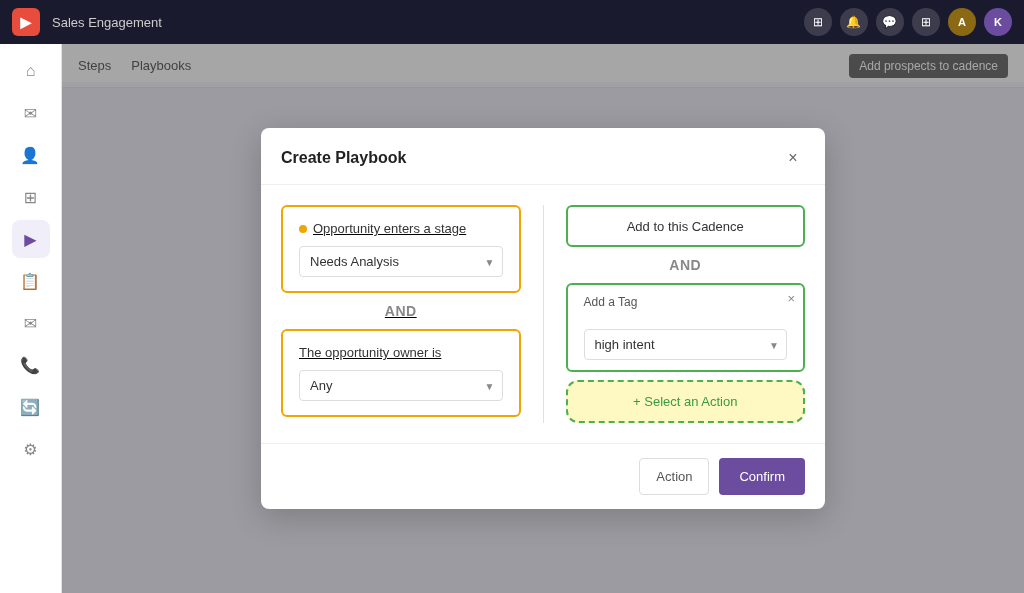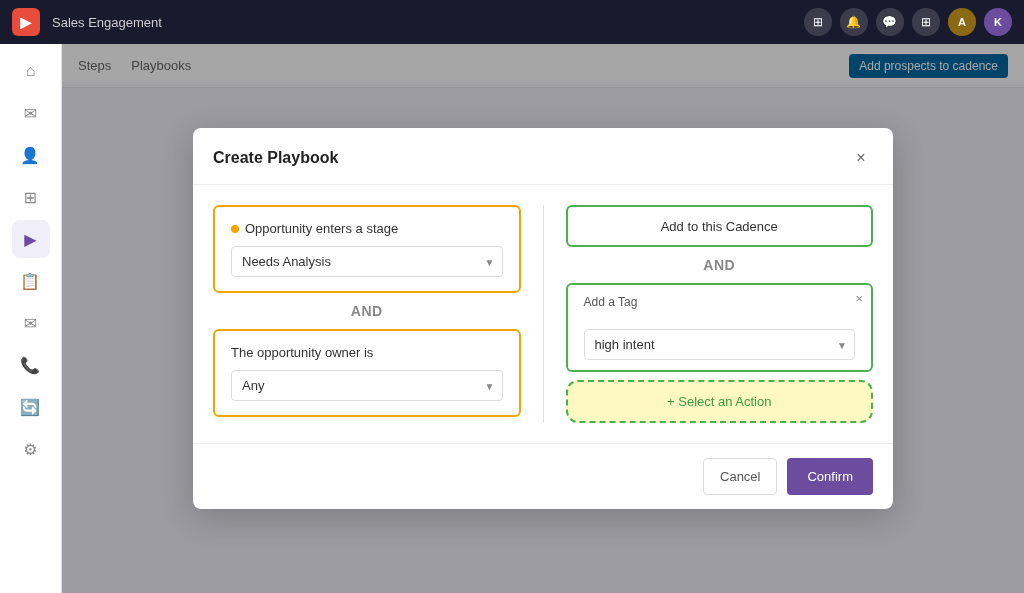--- a/index.html
+++ b/index.html
@@ -131,21 +131,21 @@
     .sub-nav-tab {
       font-size: 13px;
       color: #666;
       cursor: pointer;
       padding: 4px 0;
     }
     .sub-nav-actions {
       margin-left: auto;
     }
     .btn-add-prospects {
-      background: #0369a1;
+      background: #737373;
       color: white;
       border: none;
       border-radius: 4px;
       padding: 5px 10px;
       font-size: 12px;
       cursor: pointer;
     }
 
     
     .bg-content {
@@ -168,21 +168,21 @@
       display: flex;
       align-items: center;
       justify-content: center;
       z-index: 100;
     }
 
     
     .modal {
       background: white;
       border-radius: 8px;
-      width: 700px;
+      width: 564px;
       max-height: 540px;
       box-shadow: 0 8px 32px rgba(0,0,0,0.2);
       display: flex;
       flex-direction: column;
     }
 
     .modal-header {
       padding: 18px 20px 14px;
       border-bottom: 1px solid #eee;
       display: flex;
@@ -213,20 +213,21 @@
       gap: 20px;
       overflow: auto;
     }
 
     
     .modal-left {
       flex: 1;
       display: flex;
       flex-direction: column;
       gap: 8px;
+      text-decoration: underline;
     }
 
     
     .modal-right {
       flex: 1;
       display: flex;
       flex-direction: column;
       gap: 8px;
     }
 
@@ -490,21 +491,21 @@
                 </div>
               </div>
 
               <div class="select-action-btn">+ Select an Action</div>
 
             </div>
 
           </div>
 
           <div class="modal-footer">
-            <button class="btn-cancel">Cancel</button>
+            <button class="btn-cancel">Action</button>
             <button class="btn-confirm">Confirm</button>
           </div>
 
         </div>
       </div>
 
     </div>
   </div>
 </div>
 

